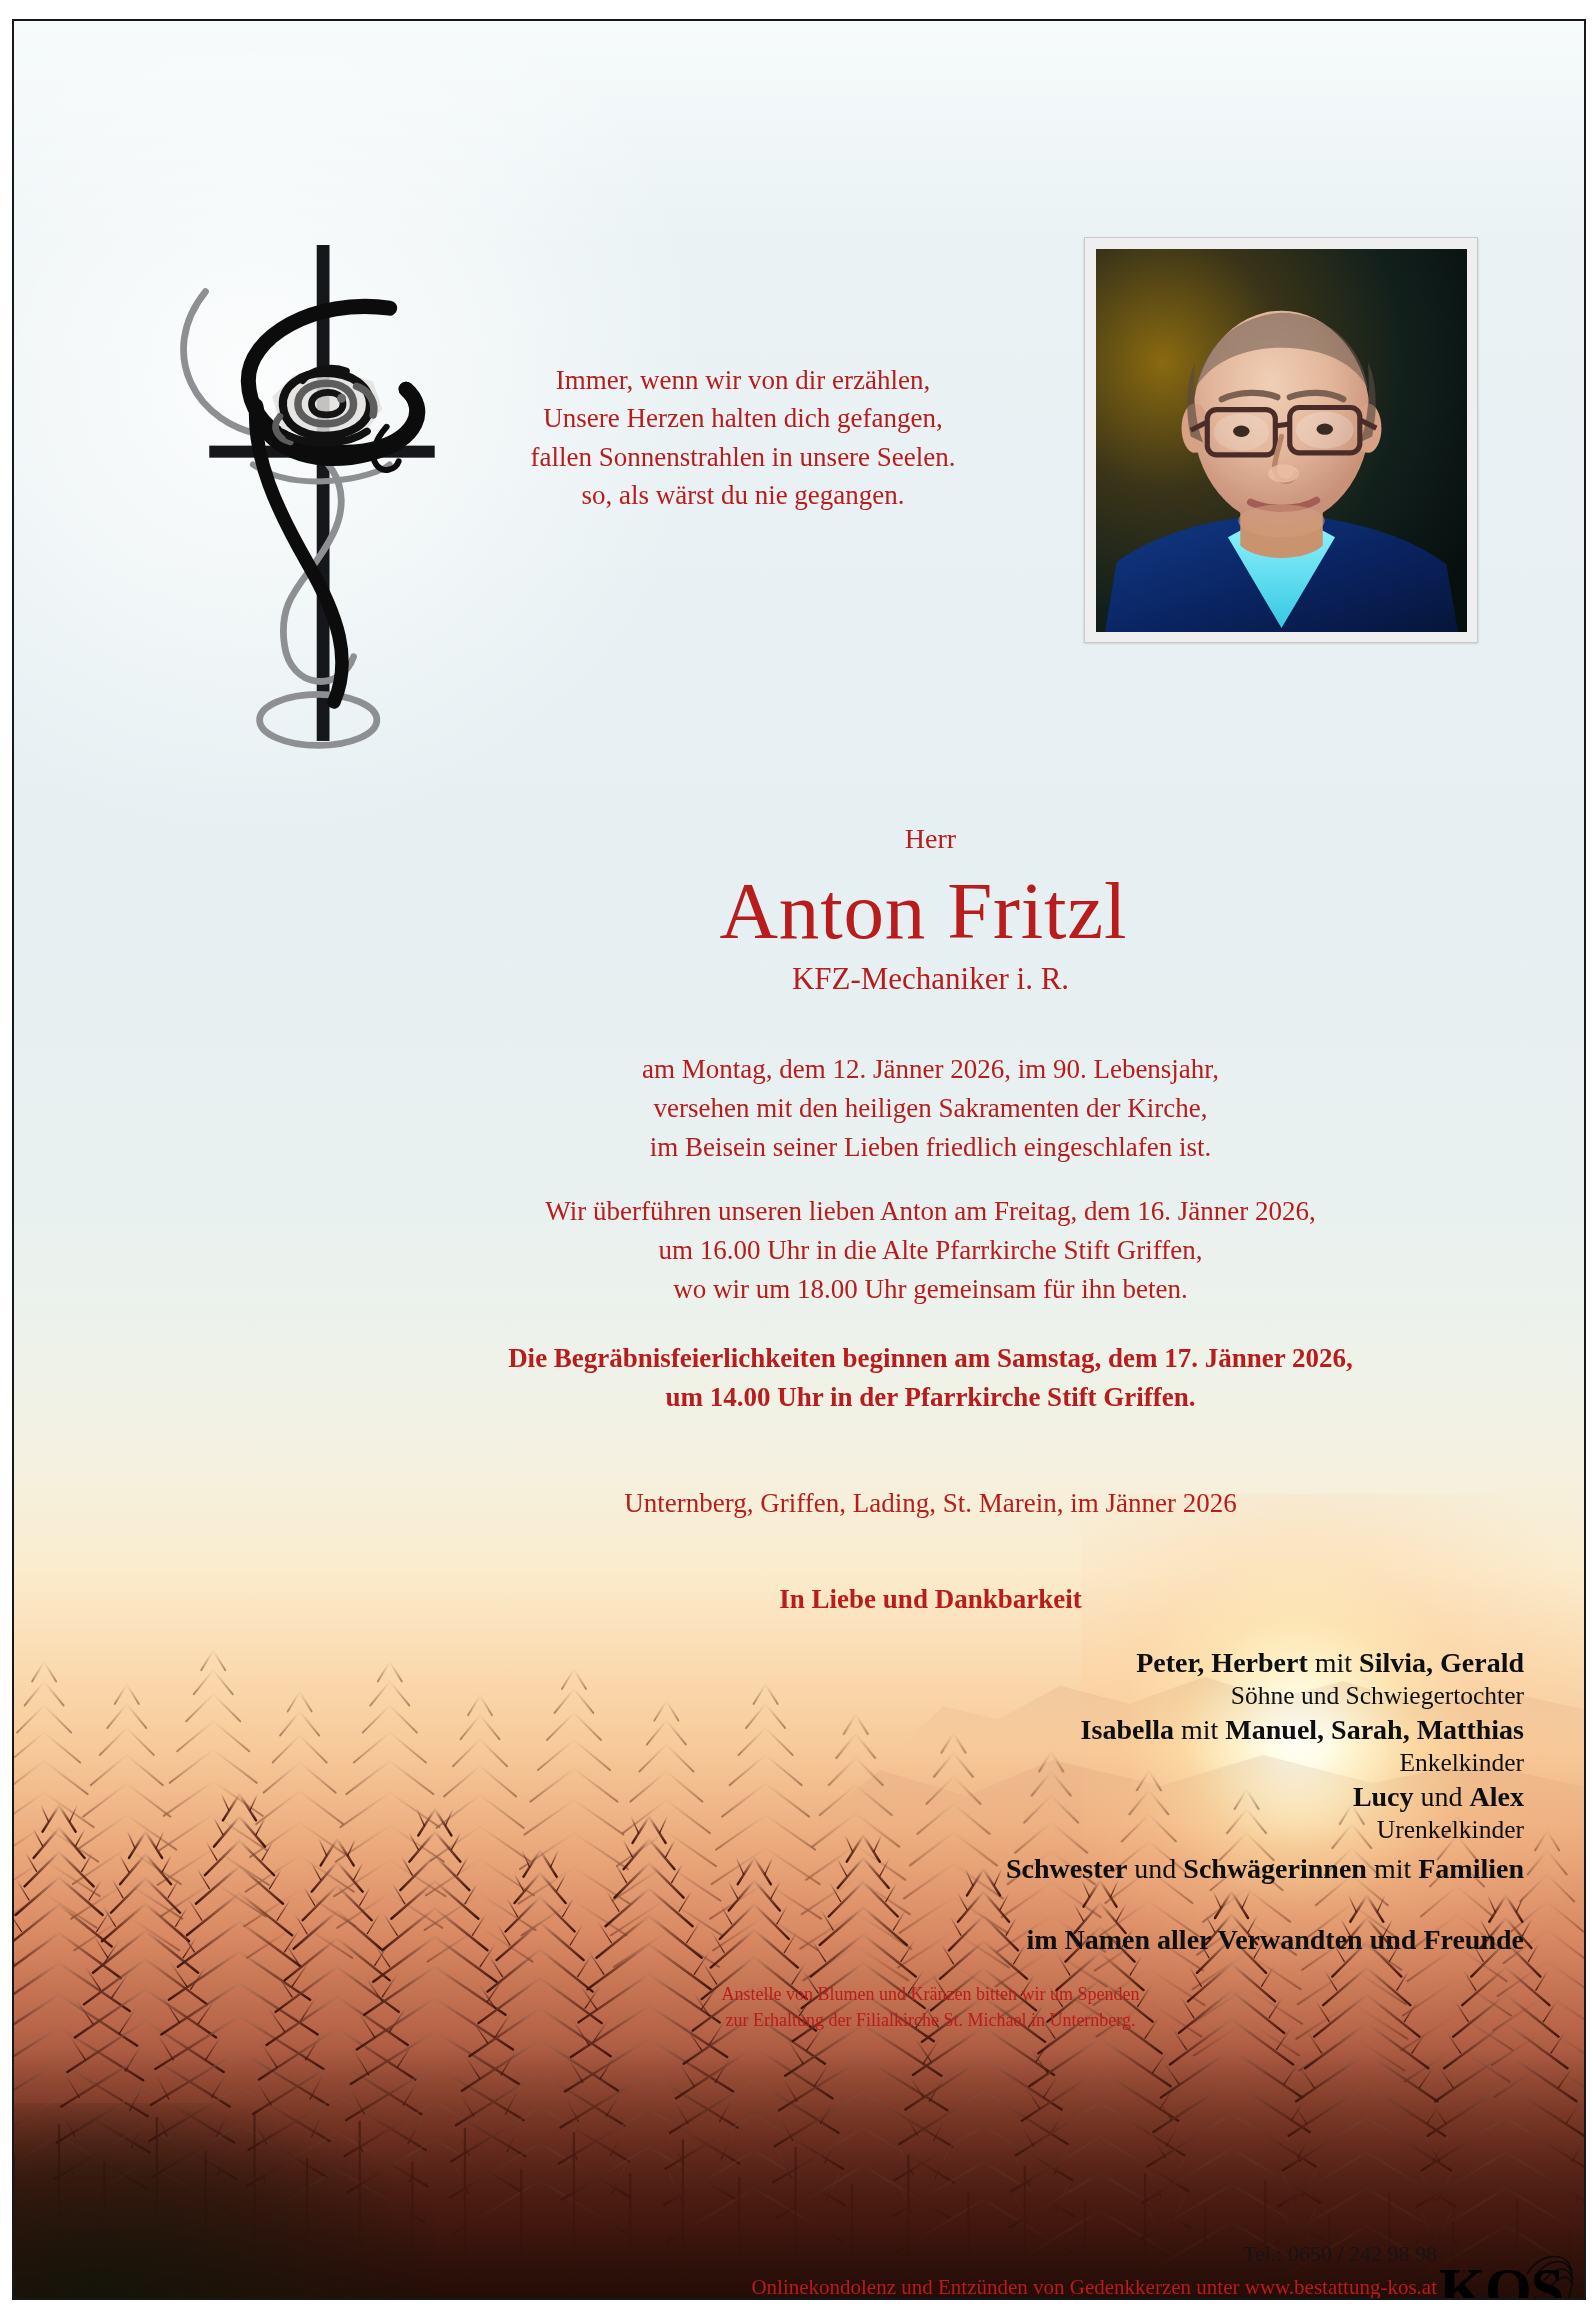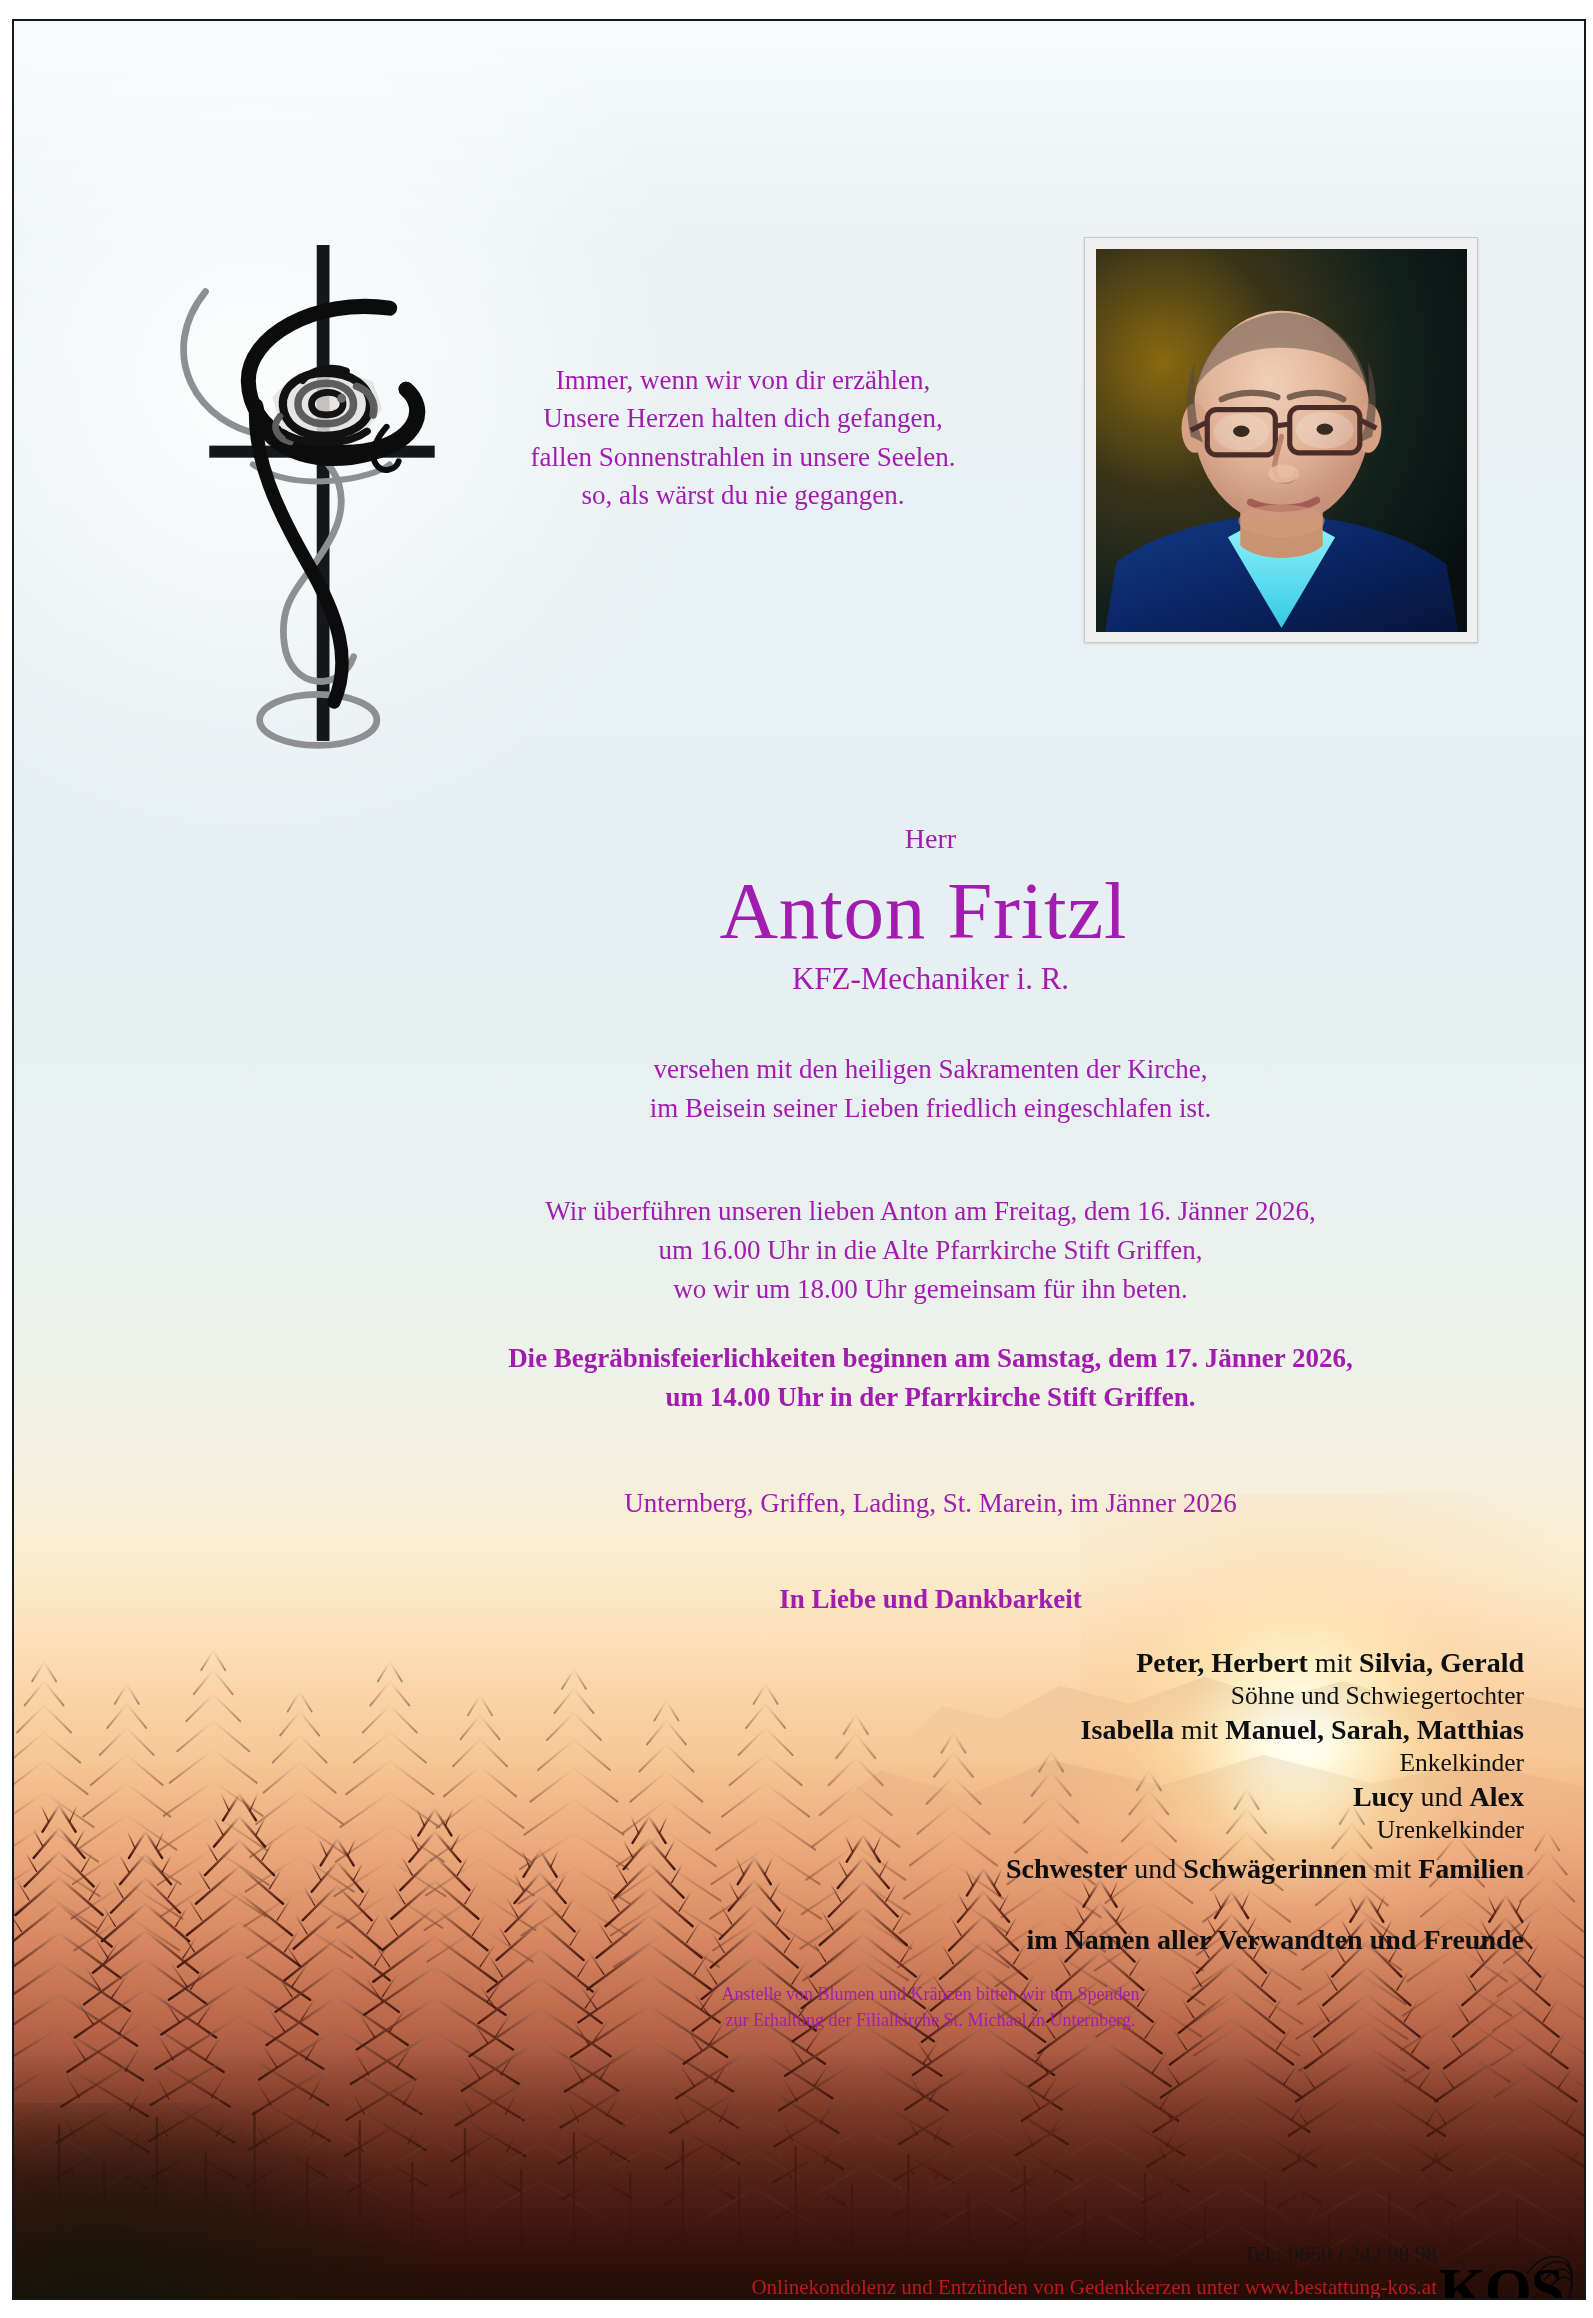--- a/index.html
+++ b/index.html
@@ -86,21 +86,21 @@
   
   .photo-frame{
     position:absolute;left:1070px;top:216px;width:394px;height:406px;
     background:#efefef;border:0.8px solid #c9c9c9;padding:10.5px;
     box-shadow:0 0.8px 2.3px rgba(0,0,0,.18);
     box-sizing:border-box;
   }
   .photo{position:relative;width:100%;height:100%;overflow:hidden;background:#1a1d14;}
 
   
-  .txt{position:absolute;text-align:center;color:#a21caf;line-height:1.30;}
+  .txt{position:absolute;text-align:center;color:#b91c1c;line-height:1.30;}
   .poem{
     left:421px;top:340px;width:616px;font-size:27px;line-height:1.42;
     font-family:"Liberation Serif",serif;font-stretch:condensed;
   }
   .poem div{white-space:nowrap;}
 
   .intro{left:323px;top:678px;width:1187px;font-size:27px;line-height:1.42;}
   .herr{left:323px;top:800px;width:1187px;font-size:28px;}
   .name{
     left:316px;top:835px;width:1187px;
@@ -401,20 +401,21 @@
     <div>fallen Sonnenstrahlen in unsere Seelen.</div>
     <div>so, als wärst du nie gegangen.</div>
   </div>
 
 
   <div class="txt herr">Herr</div>
   <div class="txt name">Anton Fritzl</div>
   <div class="txt profession">KFZ-Mechaniker i. R.</div>
 
   <div class="txt death">
+    <div>am Montag, dem 12. Jänner 2026, im 90. Lebensjahr,</div>
     <div>versehen mit den heiligen Sakramenten der Kirche,</div>
     <div>im Beisein seiner Lieben friedlich eingeschlafen ist.</div>
   </div>
 
   <div class="txt transfer">
     <div>Wir überführen unseren lieben Anton am Freitag, dem 16. Jänner 2026,</div>
     <div>um 16.00 Uhr in die Alte Pfarrkirche Stift Griffen,</div>
     <div>wo wir um 18.00 Uhr gemeinsam für ihn beten.</div>
   </div>
 

